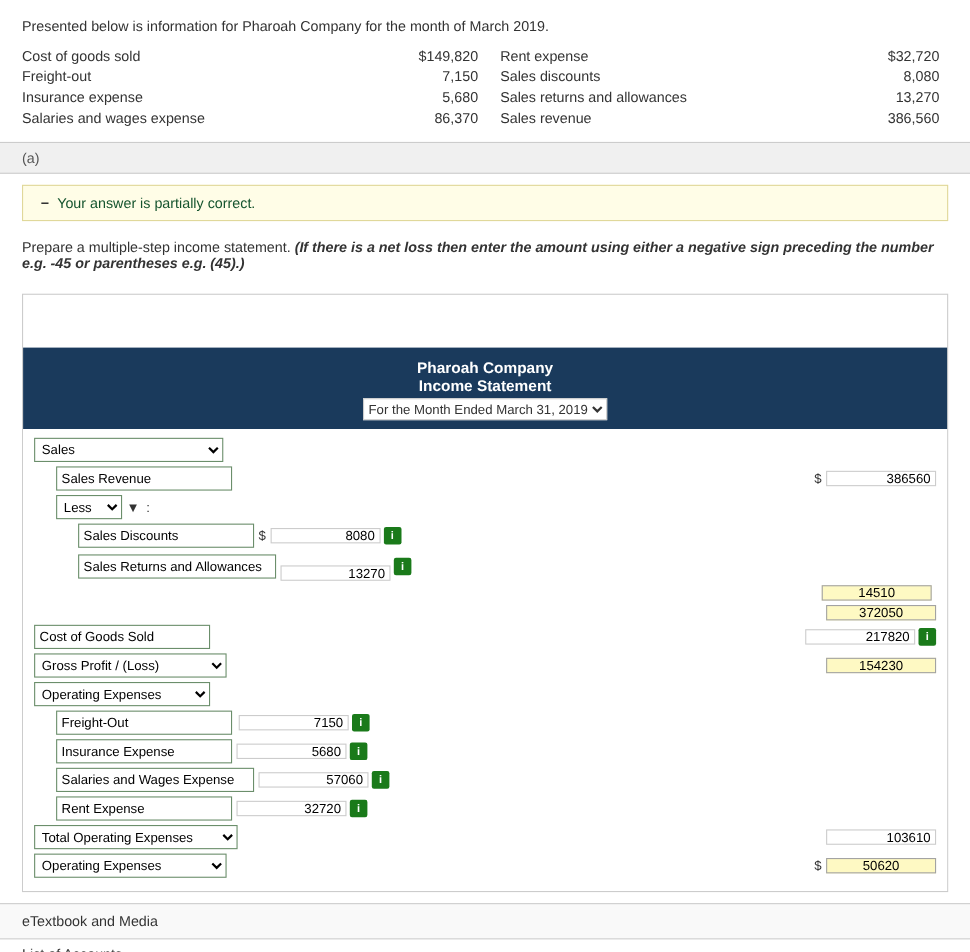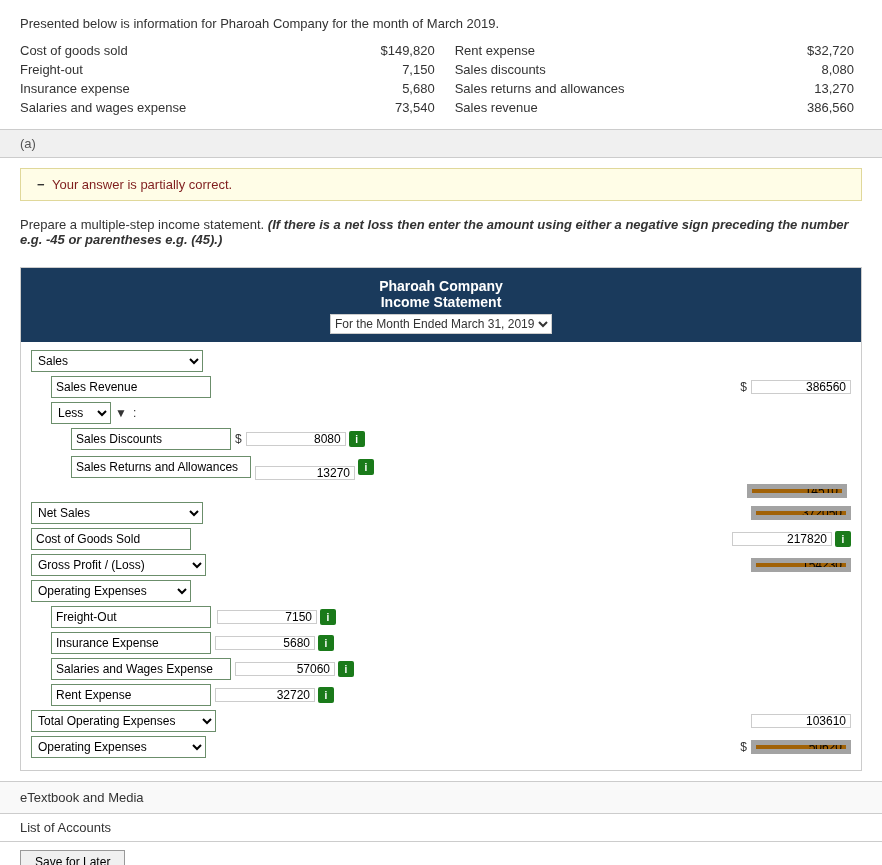--- a/index.html
+++ b/index.html
@@ -9,46 +9,46 @@
     .top-section p { margin-bottom: 10px; font-size: 13px; }
     .info-table { width: 100%; border-collapse: collapse; }
     .info-table td { padding: 2px 8px 2px 0; font-size: 13px; vertical-align: top; }
     .info-table td:nth-child(2) { text-align: right; padding-right: 20px; }
     .info-table td:nth-child(4) { text-align: right; }
 
     .section-a { background: #f0f0f0; padding: 6px 20px; border-bottom: 1px solid #ccc; font-size: 13px; color: #555; }
 
     .answer-banner { background: #fffde7; border: 1px solid #e0d89a; padding: 8px 16px; margin: 10px 20px; font-size: 13px; }
     .answer-banner .minus { color: #333; font-weight: bold; margin-right: 4px; }
-    .answer-banner .partial { color: #7f1d1d; font-style: normal; text-align: right; }
+    .answer-banner .partial { color: #14532d; font-style: normal; text-align: right; }
 
     .instruction { padding: 6px 20px 10px 20px; font-size: 13px; }
     .instruction .bold-italic { font-weight: bold; font-style: italic; color: #333; }
 
     .statement-container { margin: 10px 20px; border: 1px solid #ccc; }
 
-    .statement-header { background: #1a3a5c; color: #fff; text-align: center; padding: 10px 0 8px 0; }
+    .statement-header { background: #1a3a5c; color: #fff; text-align: center; padding: 10px 0 8px 0; margin-top: 48px; }
     .statement-header .company-name { font-size: 14px; font-weight: bold; }
     .statement-header .statement-type { font-size: 14px; font-weight: bold; }
     .statement-header .date-row { display: flex; justify-content: center; align-items: center; margin-top: 4px; }
     .statement-header select { font-size: 12px; background: #fff; color: #333; border: 1px solid #ccc; padding: 1px 0; }
 
     .statement-body { padding: 8px 10px; background: #fff; }
 
     .stmt-row { display: flex; align-items: center; margin-bottom: 4px; }
     .label-input { border: 1px solid #6b8e6b; background: #fff; font-size: 12px; padding: 2px 4px; height: 22px; }
     .label-input.wide { width: 160px; }
     .label-select { border: 1px solid #6b8e6b; background: #fff; font-size: 12px; padding: 1px 2px; height: 22px; }
     .label-select.wide { width: 172px; }
 
     .dollar-sign { font-size: 12px; margin: 0 4px; }
     .value-input { border: 1px solid #ccc; background: #fff; font-size: 12px; padding: 2px 4px; height: 14px; text-align: right; }
     .value-input.col2 { width: 100px; }
     .value-input.col3 { width: 100px; }
-    .value-input.error { border: 5px solid #a3a3a3; background: #a16207; }
+    .value-input.error { border: 1px solid #a3a3a3; background: #fef9c3; text-align: center; }
 
     .info-icon { display: inline-flex; align-items: center; justify-content: center; width: 16px; height: 16px; background: #1a7a1a; color: #fff; font-size: 10px; font-weight: bold; border-radius: 2px; margin-left: 3px; cursor: pointer; flex-shrink: 0; }
 
     .indent1 { margin-left: 20px; }
     .indent2 { margin-left: 40px; }
 
     .col-spacer { flex: 1; }
 
     .colon { margin: 0 4px; font-size: 12px; }
     .less-select { border: 1px solid #6b8e6b; background: #fff; font-size: 12px; padding: 1px 2px; height: 22px; width: 60px; }
@@ -78,21 +78,21 @@
       <td>8,080</td>
     </tr>
         <tr>
       <td>Insurance expense</td>
       <td>5,680</td>
       <td>Sales returns and allowances</td>
       <td>13,270</td>
     </tr>
         <tr>
       <td>Salaries and wages expense</td>
-      <td>73,540</td>
+      <td>86,370</td>
       <td>Sales revenue</td>
       <td>386,560</td>
     </tr>
       </tbody>
   </table>
 </div>
 
 <div class="section-a">
   <span>(a)</span>
 </div>
@@ -153,23 +153,20 @@
       <input type="text" class="value-input col2" style="margin-left: 4px; margin-top: 12px;" value="13270">
       <span class="info-icon">i</span>
     </div>
 
     <div class="stmt-row">
       <div class="col-spacer"></div>
       <input type="text" class="value-input col3 error" style="margin-right: 4px;" value="14510">
     </div>
 
     <div class="stmt-row">
-      <select class="label-select wide">
-        <option>Net Sales</option>
-      </select>
       <div class="col-spacer"></div>
       <input type="text" class="value-input col3 error" value="372050" style="">
     </div>
 
     <div class="stmt-row">
       <input type="text" class="label-input" style="width: 160px;" value="Cost of Goods Sold">
       <div class="col-spacer"></div>
       <input type="text" class="value-input col3" value="217820" style="">
       <span class="info-icon">i</span>
     </div>

